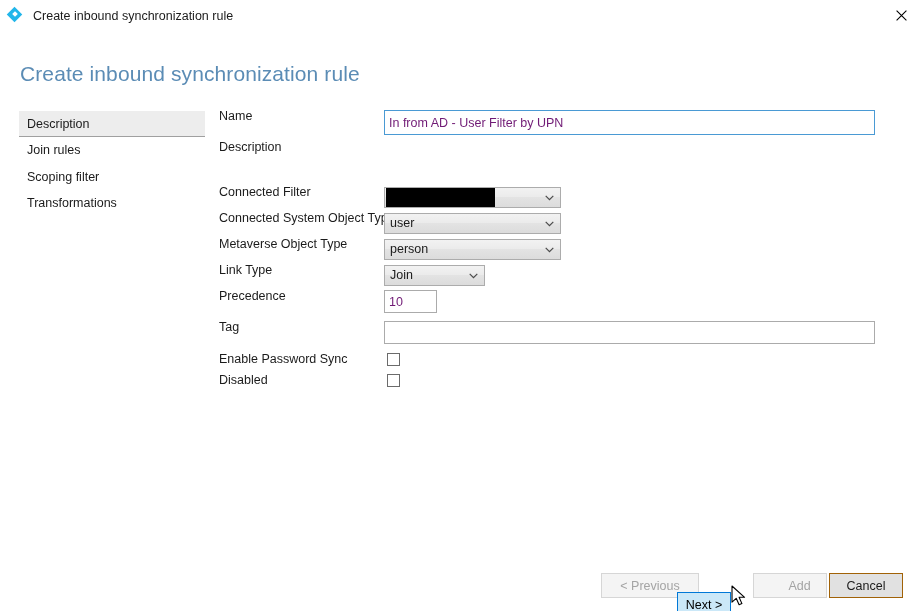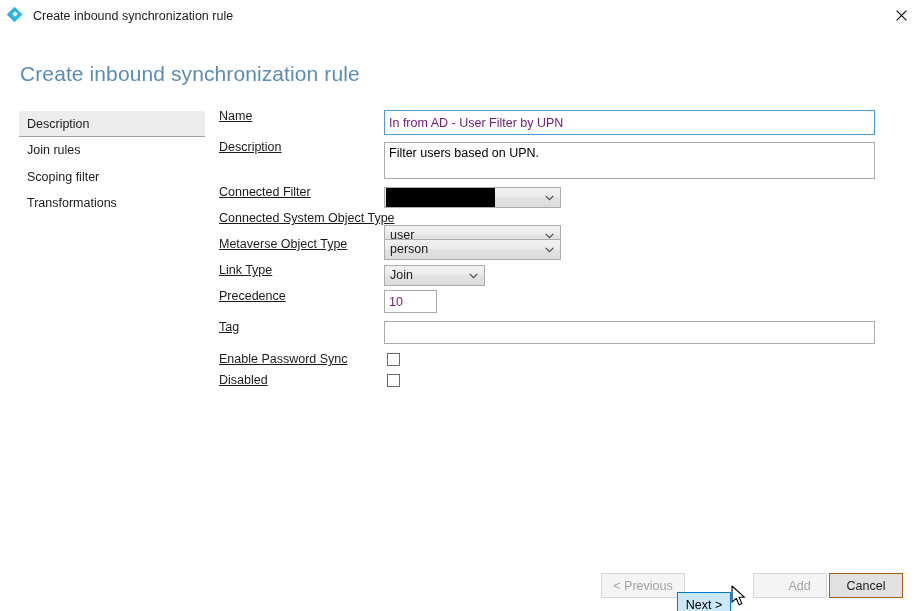--- a/index.html
+++ b/index.html
@@ -103,21 +103,20 @@
     pointer-events: none;
   }
   #form > * { pointer-events: auto; }
 
   .flabel {
     position: absolute;
     font-size: 12.5px;
     color: #1b1b1b;
     white-space: nowrap;
     line-height: 14px;
-    text-decoration: underline;
   }
 
   .tinput {
     position: absolute;
     box-sizing: border-box;
     border: 1px solid #ababab;
     background: #ffffff;
     font-family: "Liberation Sans", sans-serif;
     font-size: 12.5px;
     color: #701a75;
@@ -250,35 +249,34 @@
     <span>Transformations</span>
   </div>
 </div>
 
 <div id="form">
 
   <div class="flabel" style="left:219px; top:109px;">Name</div>
   <input class="tinput focused" type="text" style="left: 384px; top: 110px; width: 491px; height: 25px;" value="In from AD - User Filter by UPN">
 
   <div class="flabel" style="left:219px; top:140px;">Description</div>
-  <textarea class="tarea" style="left: 384px; top: 142px; width: 491px; height: 37px;">Filter users based on UPN.</textarea>
 
   <div class="flabel" style="left:219px; top:185px;">Connected Filter</div>
   <div class="combo" style="left:384px; top:187px; width:177px;">
     <span class="combo-text"></span>
     <span class="combo-arrow">
       <svg width="9" height="6" viewBox="0 0 9 6" aria-hidden="true">
         <path d="M0.7,0.8 L4.5,4.6 L8.3,0.8" stroke="#4a4a4a" stroke-width="1.2" fill="none"></path>
       </svg>
     </span>
   </div>
   <div class="redact-bar" style="left:386px; top:188px; width:109px; height:19px;"></div>
 
   <div class="flabel" style="left:219px; top:211px;">Connected System Object Type</div>
-  <div class="combo" style="left:384px; top:225px; width:177px;">
+  <div class="combo" style="left:384px; top:213px; width:177px;">
     <span class="combo-text">user</span>
     <span class="combo-arrow">
       <svg width="9" height="6" viewBox="0 0 9 6" aria-hidden="true">
         <path d="M0.7,0.8 L4.5,4.6 L8.3,0.8" stroke="#4a4a4a" stroke-width="1.2" fill="none"></path>
       </svg>
     </span>
   </div>
 
   <div class="flabel" style="left:219px; top:237px;">Metaverse Object Type</div>
   <div class="combo" style="left:384px; top:239px; width:177px;">
@@ -307,21 +305,21 @@
   <input class="tinput" type="text" style="left: 384px; top: 321px; width: 491px; height: 23px;" value="">
 
   <div class="flabel" style="left:219px; top:352px;">Enable Password Sync</div>
   <div class="cbox" style="left:387px; top:353px;"></div>
 
   <div class="flabel" style="left:219px; top:373px;">Disabled</div>
   <div class="cbox" style="left:387px; top:374px;"></div>
 
 </div>
 
-<div class="btn disabled" style="left:601px; top:573px; width:84px;">
+<div class="btn disabled" style="left:601px; top:573px; width:98px;">
   <span>&lt; Previous</span>
 </div>
 <div class="btn hover" style="left:677px; top:573px; width:54px;margin-top:19px;">
   <span>Next &gt;</span>
 </div>
 <div class="btn disabled" style="left:753px; top:573px; width:74px;padding-left:19px;">
   <span>Add</span>
 </div>
 <div class="btn" style="left:829px; top:573px; width:74px;">
   <span>Cancel</span>

